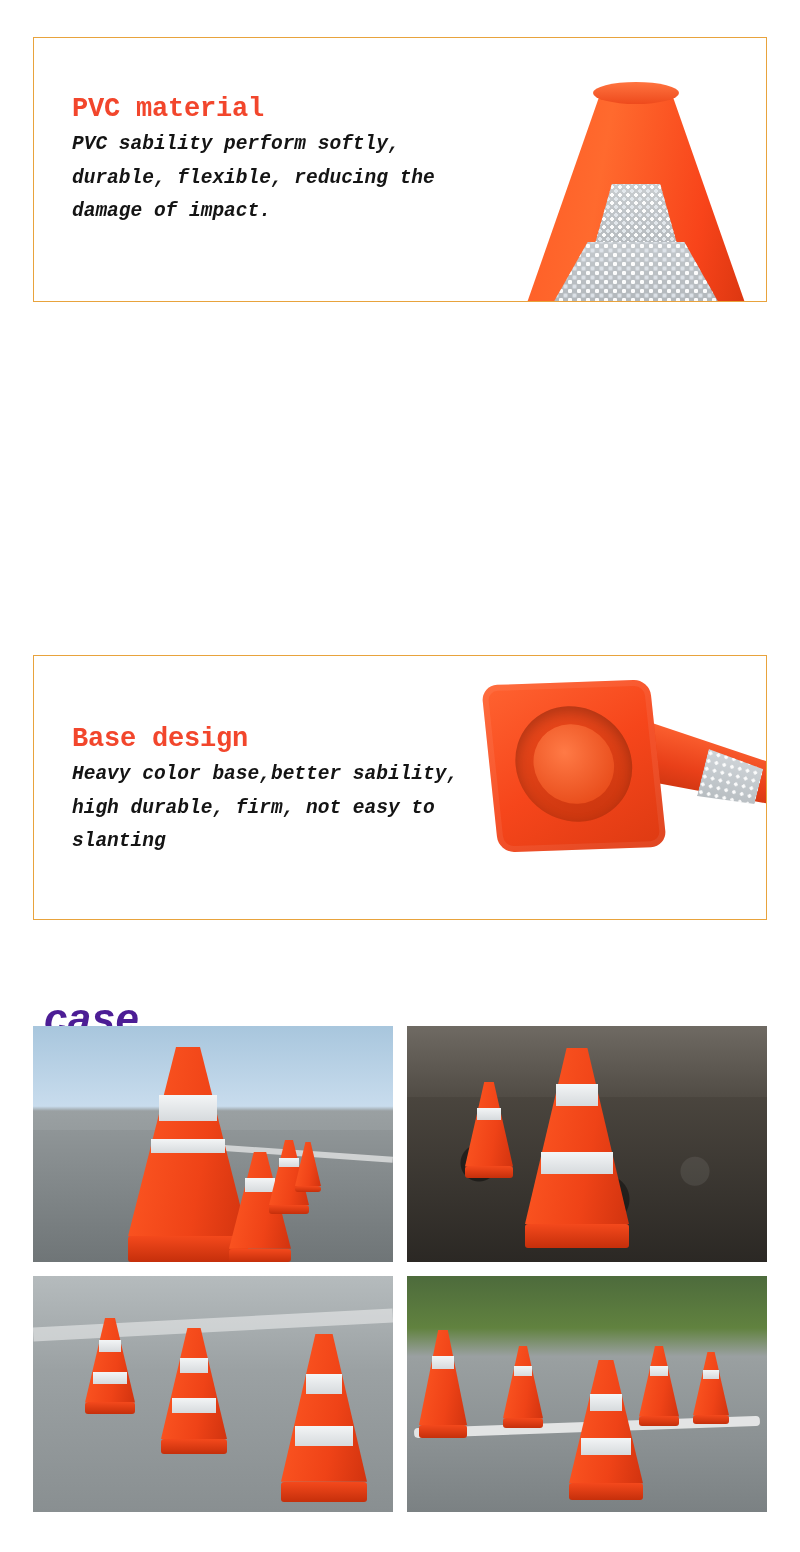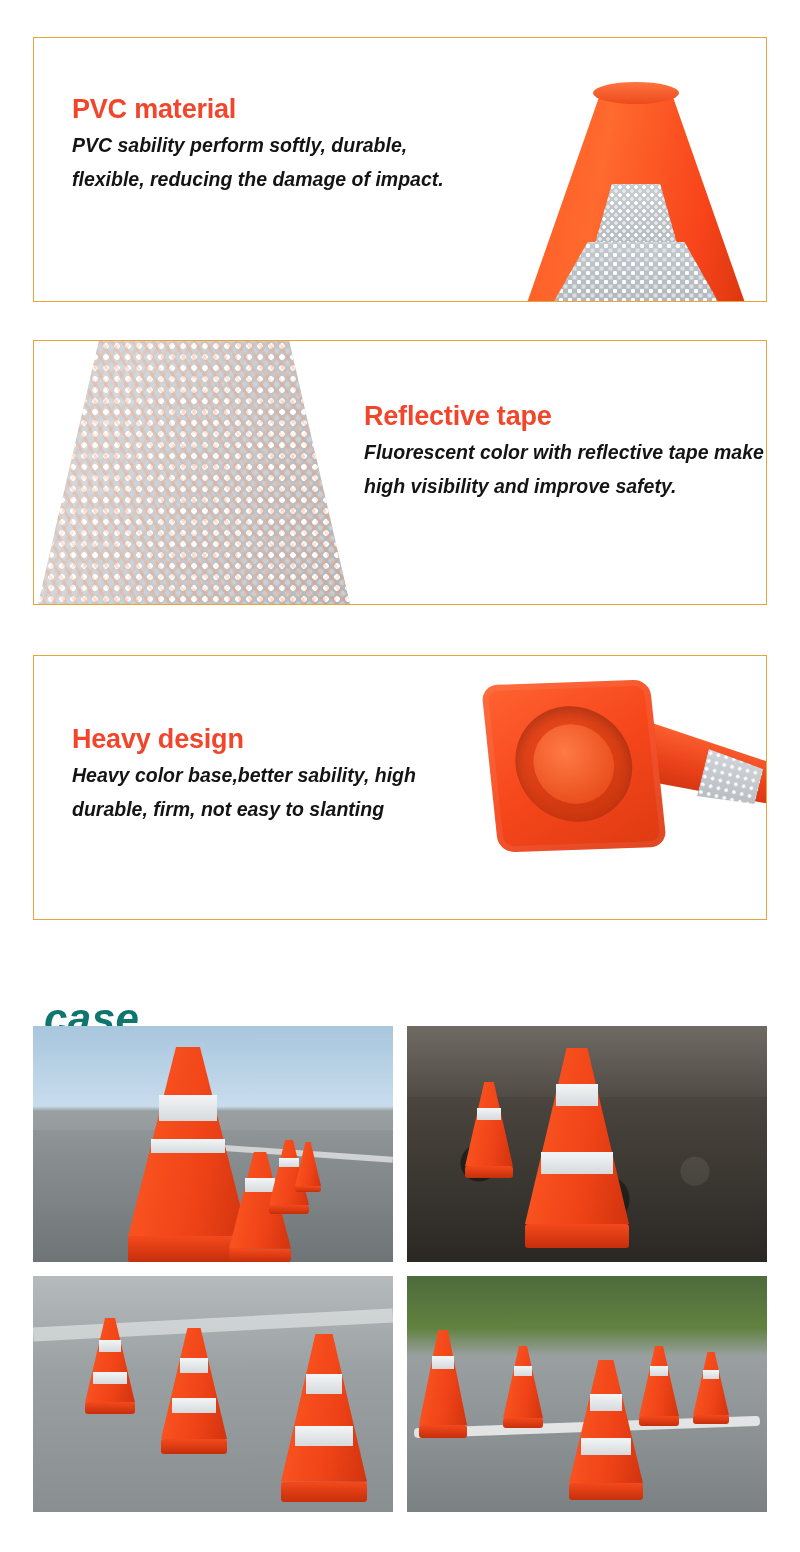--- a/index.html
+++ b/index.html
@@ -33,20 +33,21 @@
     display: flex;
   }
   .feature-1 { top: 37px; height: 265px; }
   .feature-2 { top: 340px; height: 265px; }
   .feature-3 { top: 655px; height: 265px; }
 
   .feature .text-col {
     position: relative;
     z-index: 3;
     padding-top: 56px;
+    font-family: Liberation Mono, monospace;
   }
   .feature-1 .text-col { padding-left: 38px; width: 470px; }
   .feature-2 .text-col { padding-left: 330px; width: 734px; padding-top: 60px; }
   .feature-3 .text-col { padding-left: 38px; width: 470px; padding-top: 68px; }
 
   .feature h3 {
     margin: 0 0 4px 0;
     font-size: 27px;
     font-weight: bold;
     color: #f2462c;
@@ -218,21 +219,21 @@
   }
 
   
   .case-title {
     position: absolute;
     left: 44px;
     top: 960px;
     font-size: 42px;
     font-weight: bold;
     font-style: italic;
-    color: #0f766e;
+    color: #4c1d95;
     letter-spacing: 0.5px;
     text-align: center;
   }
 
   
   .gallery {
     position: absolute;
     left: 33px;
     top: 1026px;
     width: 734px;
@@ -334,38 +335,29 @@
       <div class="cone-top-cap"></div>
       <div class="cone-top-band"></div>
       <div class="cone-top-band-wide"></div>
     </div>
     <div class="text-col">
       <h3>PVC material</h3>
       <p>PVC sability perform softly, durable, flexible, reducing the damage of impact.</p>
     </div>
   </section>
 
-  <section class="feature feature-2">
-    <div class="art art-reflective">
-      <div class="reflective-sheet"></div>
-    </div>
-    <div class="text-col">
-      <h3>Reflective tape</h3>
-      <p>Fluorescent color with reflective tape make high visibility and improve safety.</p>
-    </div>
-  </section>
 
   <section class="feature feature-3">
     <div class="art art-base">
       <div class="base-shaft"></div>
       <div class="base-shaft-band"></div>
       <div class="base-square"></div>
     </div>
     <div class="text-col">
-      <h3>Heavy design</h3>
+      <h3>Base design</h3>
       <p>Heavy color base,better sability, high durable, firm, not easy to slanting</p>
     </div>
   </section>
 
   <h2 class="case-title">case</h2>
 
   <div class="gallery">
 
     <div class="photo p1">
       <div class="road"></div>

